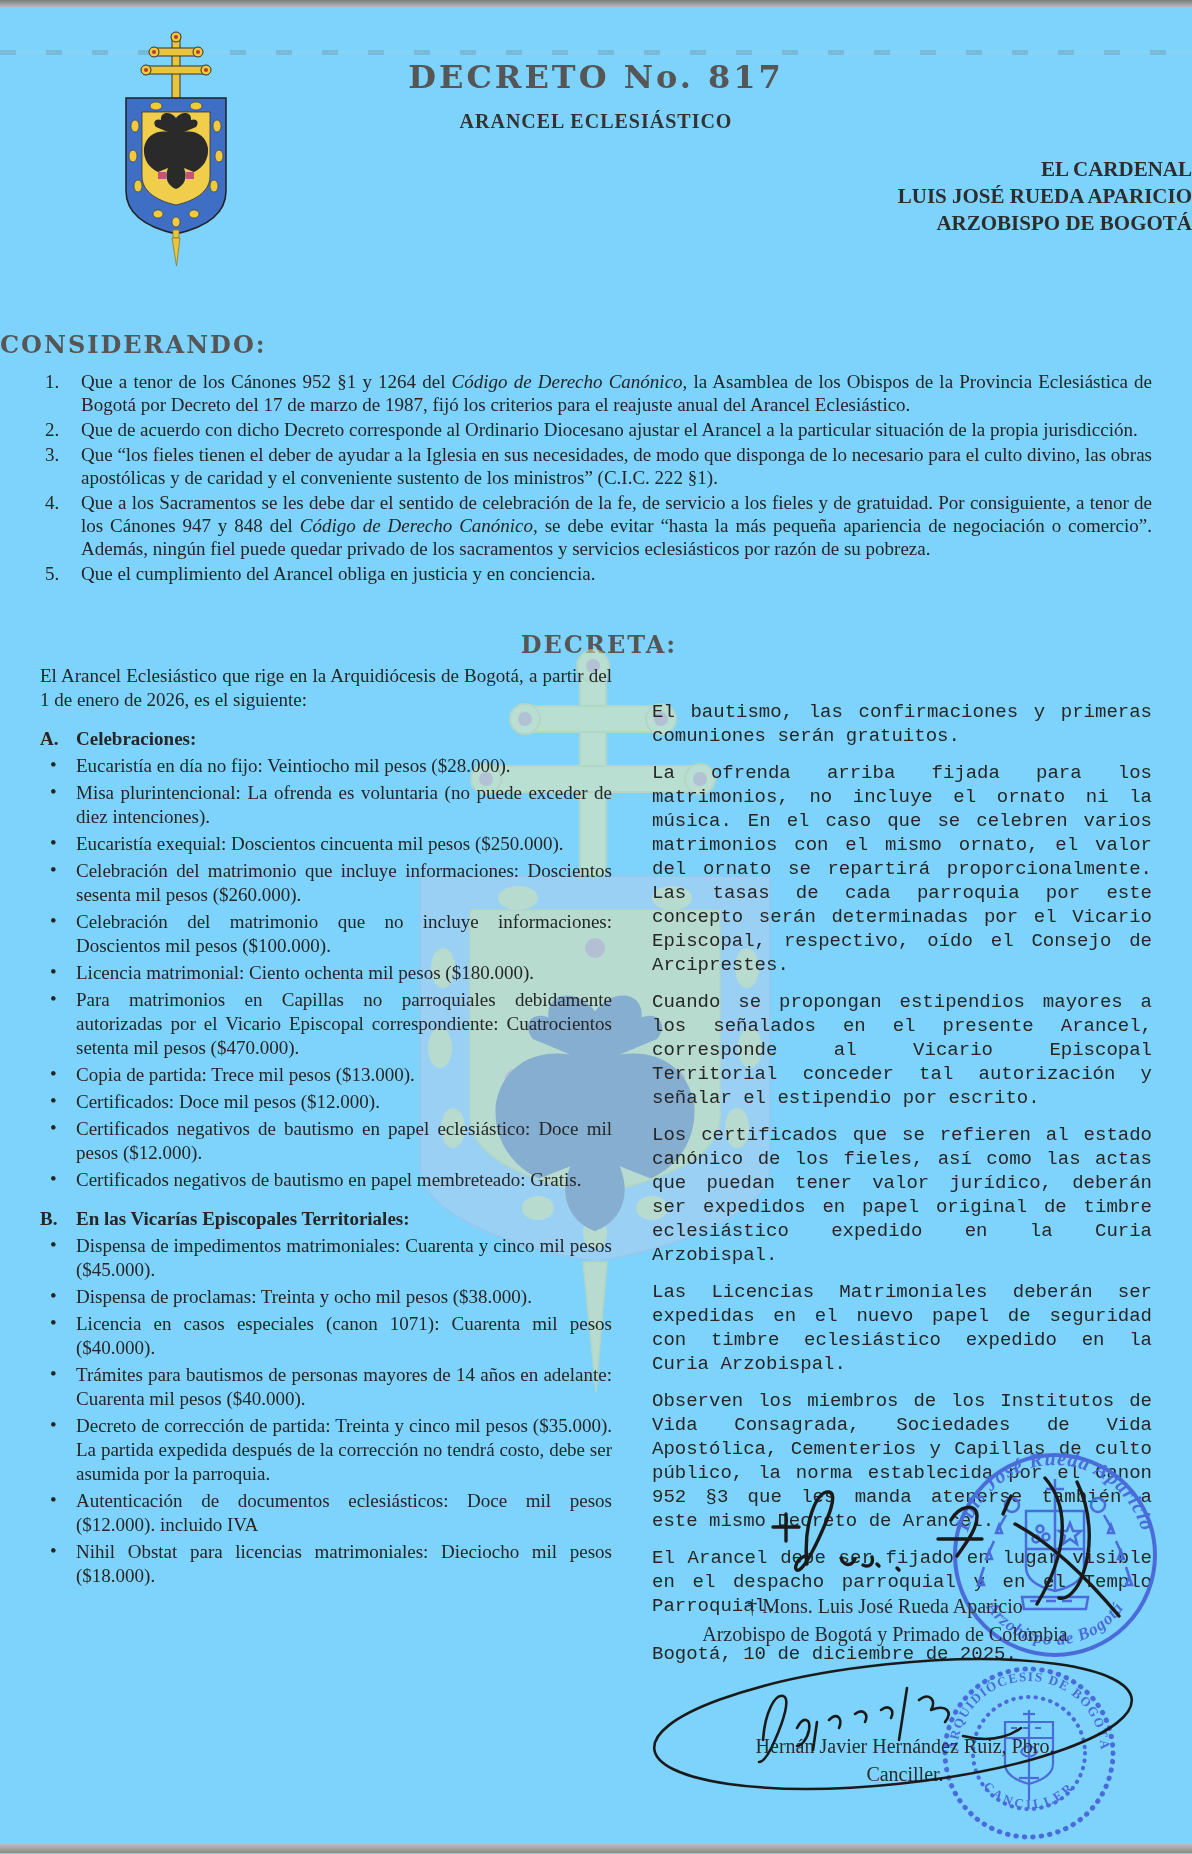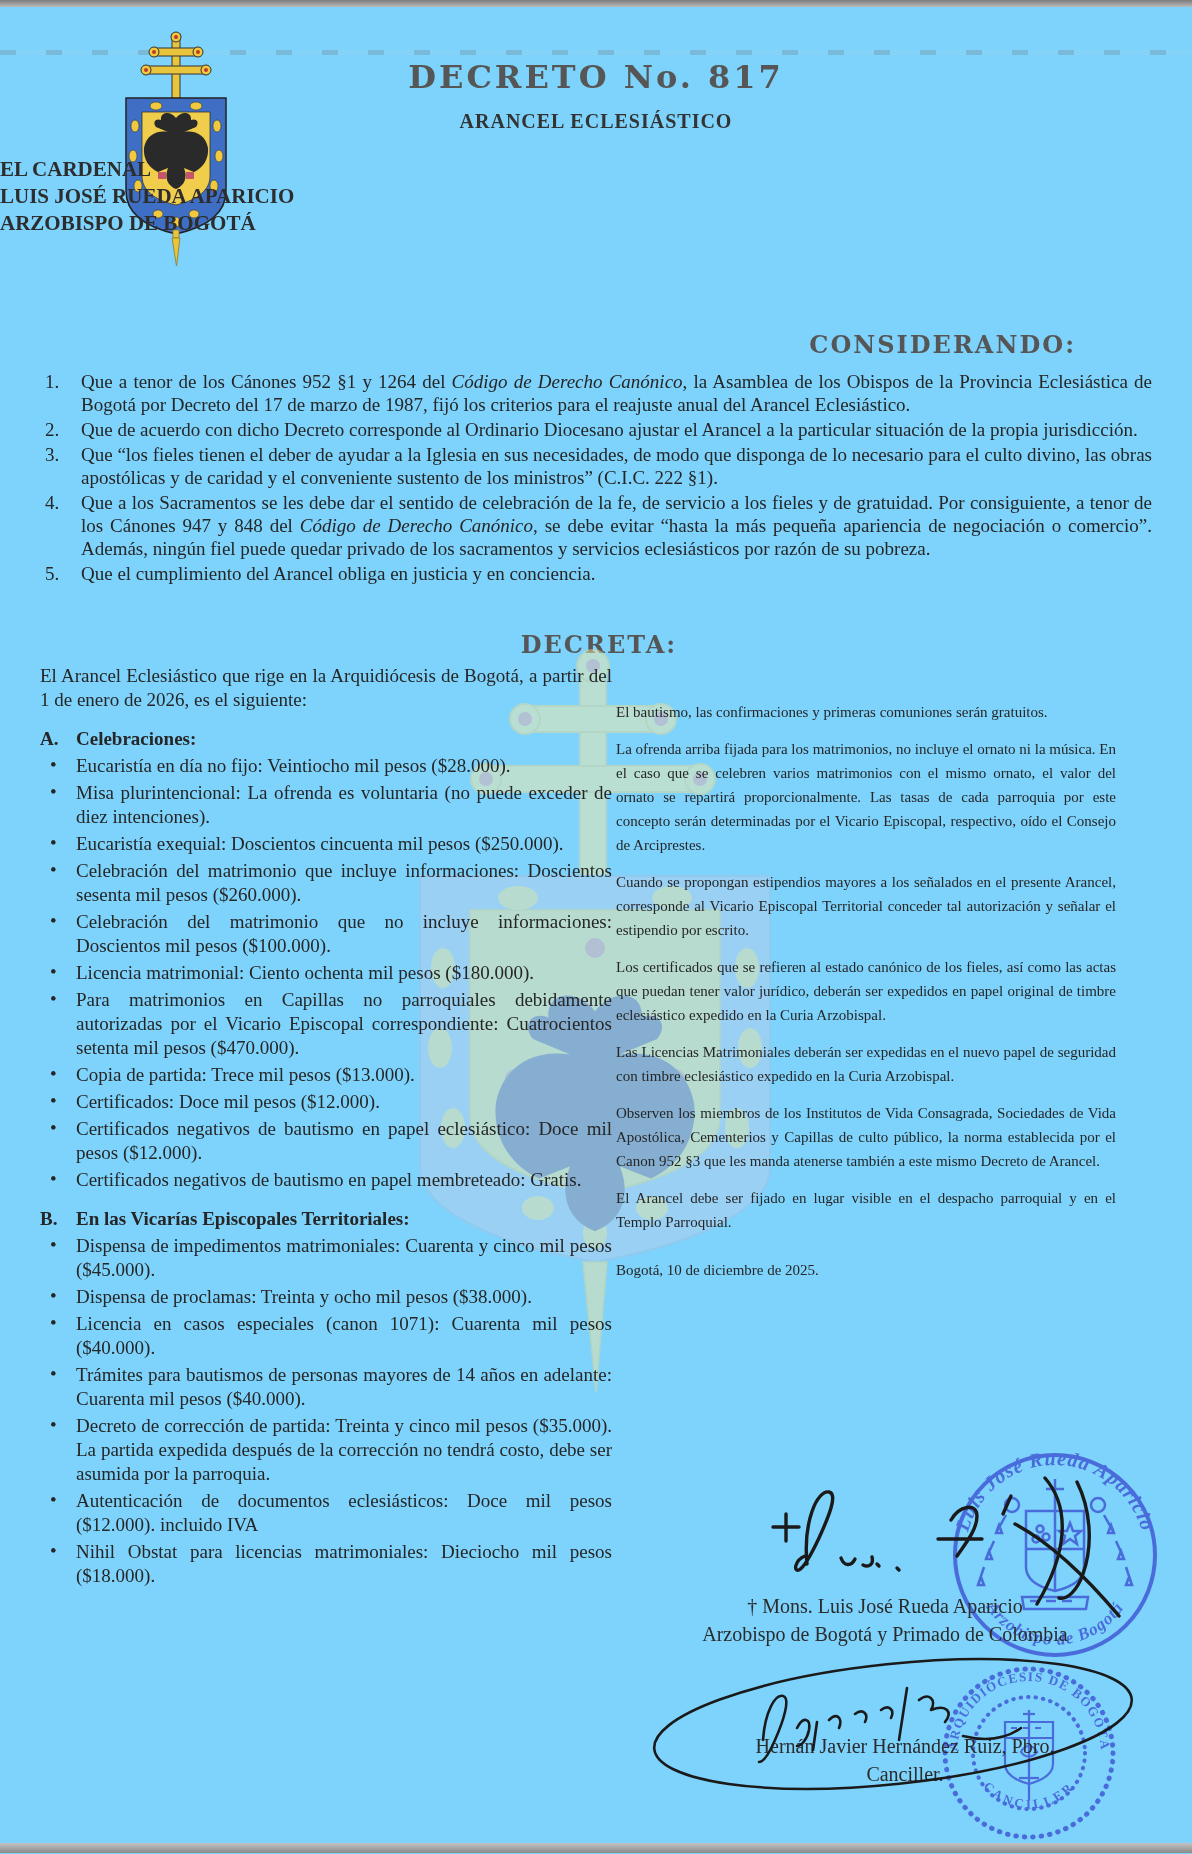--- a/index.html
+++ b/index.html
@@ -16,36 +16,36 @@
     background:repeating-linear-gradient(90deg, rgba(110,110,110,.55) 0 16px, rgba(205,205,205,.2) 16px 46px); }
   .scan-bottom { position:absolute; left:0; top:1843px; width:1192px; height:10px;
     background:linear-gradient(#c2c2c2,#8a8a8a); }
 
   
   .crest { position:absolute; left:116px; top:26px; }
   .stencil { font-family:"DejaVu Serif", serif; font-weight:bold; color:#565656; letter-spacing:3px; }
   .decree-title { position:absolute; left:0; top:58px; width:1192px; text-align:center; font-size:32px; }
   .doc-subtitle { position:absolute; left:0; top:110px; width:1192px; text-align:center;
     font-size:20px; font-weight:bold; letter-spacing:1px; color:#333; }
-  .issuer { position:absolute; left:0; top:156px; width:1192px; text-align:left;
+  .issuer { position:absolute; left:0; top:156px; width:1192px; text-align:right;
     font-size:21px; font-weight:bold; line-height:27px; color:#2d2d2d; }
-  .considerando-h { position:absolute; left:0; top:330px; width:1076px; text-align:right; font-size:24px; letter-spacing:2px; }
+  .considerando-h { position:absolute; left:0; top:330px; width:1076px; text-align:left; font-size:24px; letter-spacing:2px; }
   .decreta-h { position:absolute; left:0; top:630px; width:1192px; text-align:center; font-size:24px; letter-spacing:2px;padding-left:6px; }
 
   
   .cons-list { position:absolute; left:45px; top:370px; width:1107px; list-style:none;
     font-size:19px; line-height:23px; }
   .cons-list li { display:flex; margin-bottom:2px; }
   .cons-list .num { width:36px; flex:0 0 36px; }
   .cons-list .txt { flex:1; text-align:justify; }
   .cons-list .it { font-style:italic; }
 
   
   .col-left  { position:absolute; left:40px;  top:664px; width:572px; font-size:19px; line-height:24px; }
-  .col-right { position:absolute; left:616px; top:700px; width:500px; font-size:15px; line-height:24px; }
+  .col-right { position:absolute; left:652px; top:700px; width:500px; font-size:19px; line-height:24px;font-family:Liberation Mono, monospace; }
   .col-left p.intro { text-align:justify; }
   .sec-title { font-weight:bold; margin-top:15px; display:flex; }
   .sec-title .letter { width:36px; flex:0 0 36px; }
   .fee-list { list-style:none; margin-top:3px; }
   .fee-list li { position:relative; padding-left:36px; text-align:justify; margin-bottom:3px; }
   .fee-list li::before { content:"•"; position:absolute; left:10px; top:-1px; font-size:19px; }
   .col-right p { text-align:justify; margin-bottom:13px; }
   .col-right p.date-line { margin-top:24px; text-align:left; }
 
   

